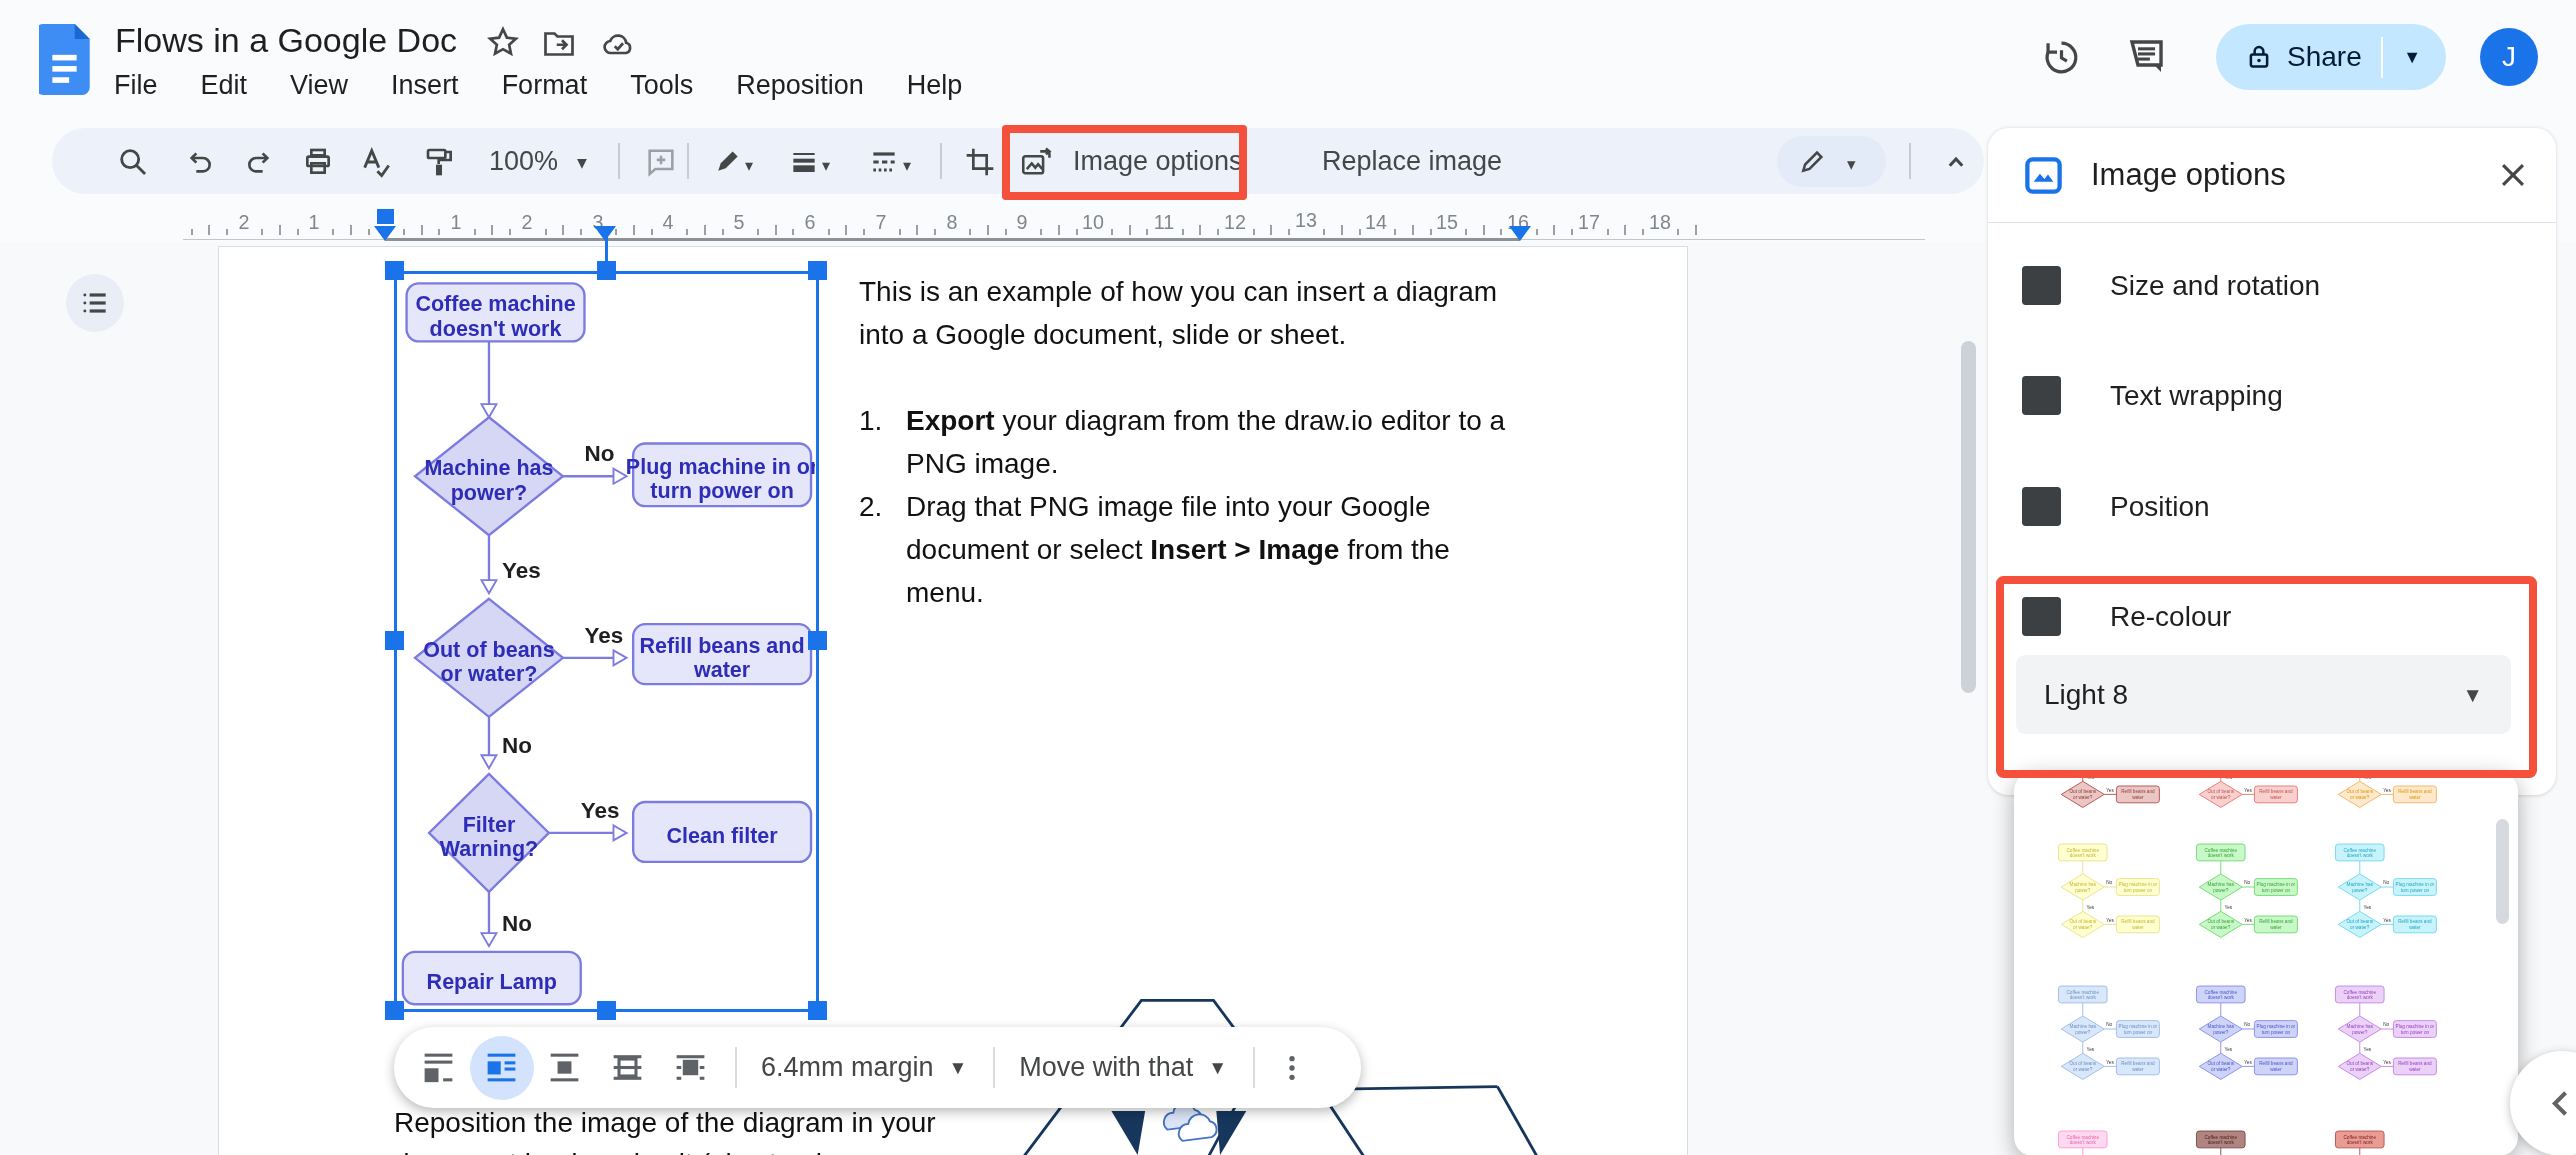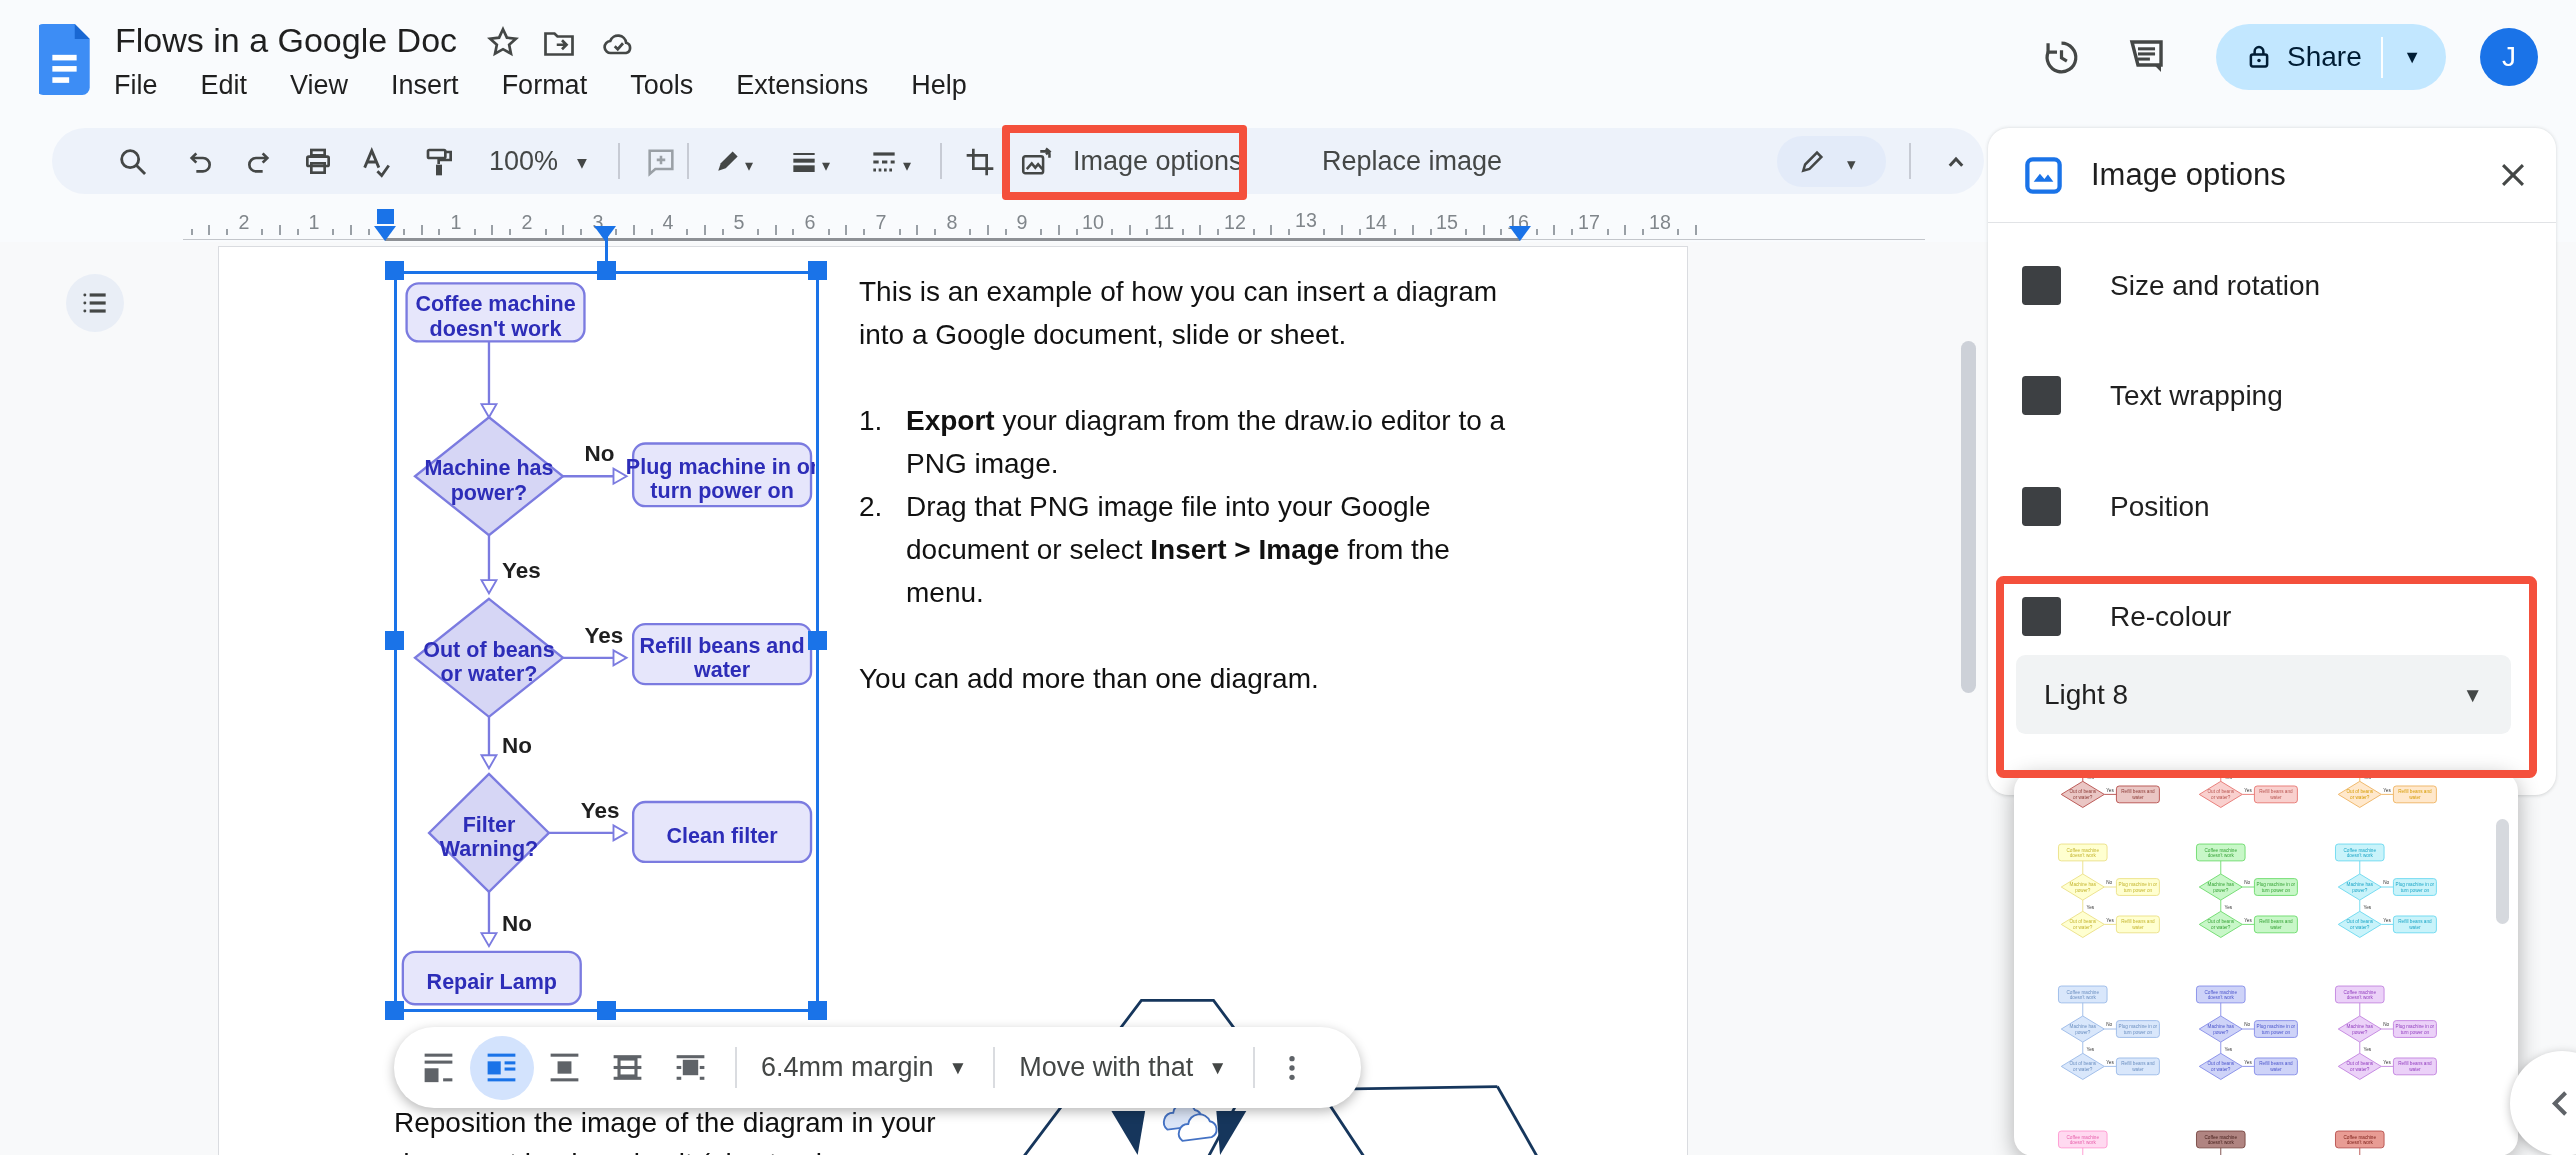--- a/index.html
+++ b/index.html
@@ -115,21 +115,21 @@
         <path d="M9.5 13.5l2 2 3.5-4"></path>
       </svg>
   </div>
   <div class="abs menubar" style="left:99px;top:67px;">
       <span class="menu-item">File</span>
       <span class="menu-item">Edit</span>
       <span class="menu-item">View</span>
       <span class="menu-item">Insert</span>
       <span class="menu-item">Format</span>
       <span class="menu-item">Tools</span>
-      <span class="menu-item">Extensions</span>
+      <span class="menu-item">Reposition</span>
       <span class="menu-item">Help</span>
     </div>
 
   <div class="abs hdr-icon" style="left:2040px;top:36px;">
     <svg width="43" height="43" viewBox="0 0 24 24" fill="none" stroke="#444746" stroke-width="1.8">
         <path d="M12 4a8 8 0 1 1-7.4 4.9"></path>
         <path d="M4.5 4v5h5" stroke-linejoin="round"></path>
         <path d="M12 8v4.2l3 1.8"></path>
       </svg>
   </div>
@@ -451,21 +451,20 @@
   <div id="doc-text">
       <p><span>This is an example of how you can insert a diagram into a Google document, slide or sheet.</span></p>
       <div class="li">
         <span class="num">1.</span>
         <span><span class="b">Export</span><span> your diagram from the draw.io editor to a PNG image.</span></span>
       </div>
       <div class="li li-wrap">
         <span class="num">2.</span>
         <span><span>Drag that PNG image file into your Google document or select </span><span class="b">Insert &gt; Image</span><span> from the menu.</span></span>
       </div>
-      <p><span>You can add more than one diagram.</span></p>
     </div>
   <div id="bottom-text">Reposition the image of the diagram in your document by dragging it (also to place your</div>
 
   <div class="abs" style="left:397px;top:274px;font-weight:bold;">
     <svg id="flow-svg" width="418" height="734" viewBox="0 0 446 784">
         <rect x="10" y="10" width="190" height="62" rx="13" fill="#e6e6fb" stroke="#7b7be0" stroke-width="2.5"></rect>
         <text x="105" y="45" text-anchor="middle" font-size="23" fill="#2d2db8" font-family="Liberation Sans, sans-serif"><tspan x="105" dy="-5">Coffee machine</tspan><tspan x="105" dy="26">doesn't work</tspan></text>
         <line x1="98" y1="72" x2="98" y2="139" stroke="#7b7be0" stroke-width="2.5"></line>
         <polygon points="90,139 106,139 98,153" fill="#fff" stroke="#7b7be0" stroke-width="2"></polygon>
         <polygon points="98,153 177,216 98,279 19,216" fill="#d6d6f5" stroke="#7b7be0" stroke-width="2.5"></polygon>

